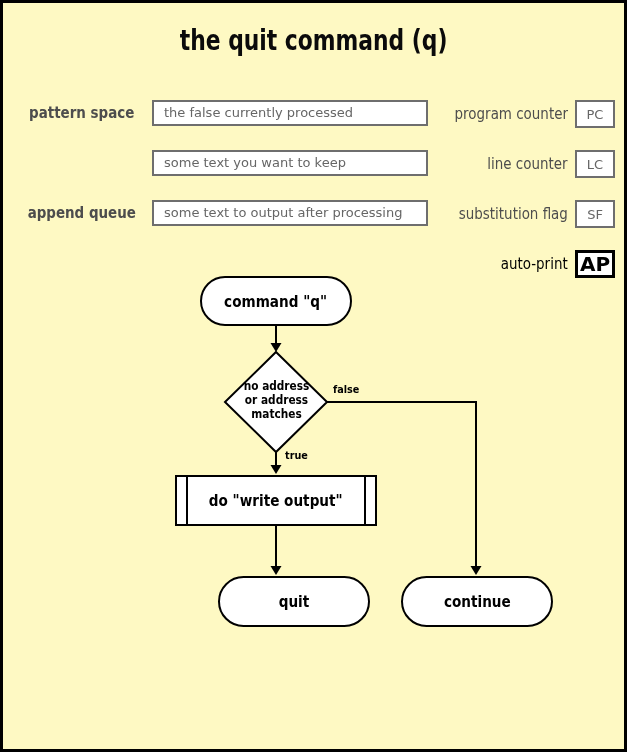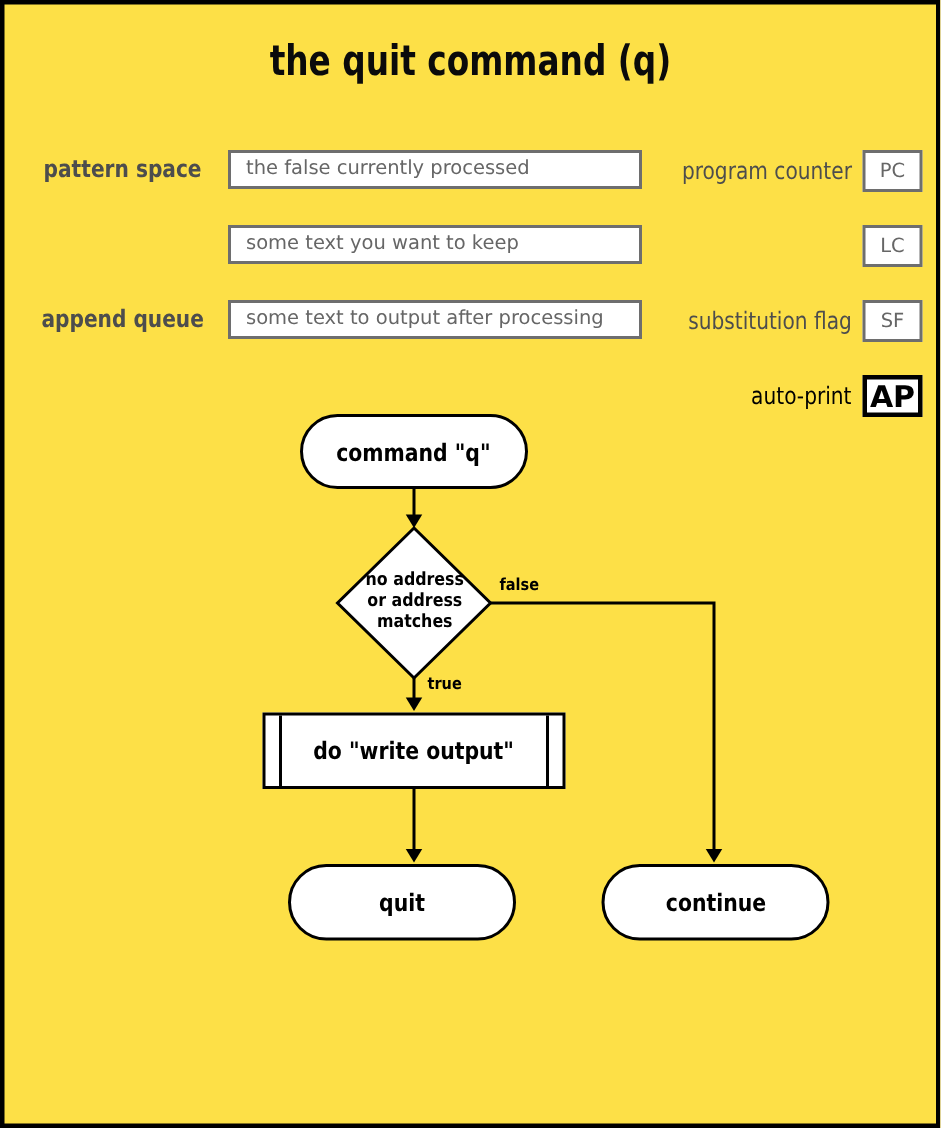--- a/index.html
+++ b/index.html
@@ -1,17 +1,17 @@
 <!DOCTYPE html>
 <html><head>
 <meta charset="utf-8">
 <style>
   html,body { margin:0; padding:0; background:#fff; }
   .page {
-    position:relative; width:627px; height:752px; background:#fde047;
+    position:relative; width:627px; height:752px; background:#fef9c3;
     font-family:"DejaVu Sans", sans-serif; overflow:hidden;
   }
   .frame { position:absolute; inset:0; border:3px solid #000; pointer-events:none; }
 
   .title {
     position:absolute; top:24px; left:0; width:627px; text-align:center;
     font-size:28px; font-weight:bold; color:#0b0b0b; white-space:nowrap;
   }
   .cond { display:inline-block; transform:scaleX(0.78); transform-origin:center; }
 
@@ -93,20 +93,23 @@
     <span>some text to output after processing</span>
   </div>
 
   <div class="flag-label" style="top:100px">
     <span class="cond2">program counter</span>
   </div>
   <div class="flag-box" style="top:100px">
     <span>PC</span>
   </div>
 
+  <div class="flag-label" style="top:150px">
+    <span class="cond2">line counter</span>
+  </div>
   <div class="flag-box" style="top:150px">
     <span>LC</span>
   </div>
 
   <div class="flag-label" style="top:200px">
     <span class="cond2">substitution flag</span>
   </div>
   <div class="flag-box" style="top:200px">
     <span>SF</span>
   </div>
@@ -140,21 +143,21 @@
     <span style="display:block">matches</span>
   </div>
 
   <div class="branch-label" style="left:333px; top:383px;">false</div>
   <div class="branch-label" style="left:285px; top:449px;">true</div>
 
   <div class="node subroutine" style="left:175px; top:475px; width:202px; height:51px;">
     <span class="cond3">do "write output"</span>
   </div>
 
-  <div class="node stadium" style="left:192px; top:576px; width:152px; height:51px;text-align:right;">
+  <div class="node stadium" style="left:218px; top:576px; width:152px; height:51px;text-align:right;">
     <span class="cond3">quit</span>
   </div>
 
   <div class="node stadium" style="left:401px; top:576px; width:152px; height:51px;align-items:center;">
     <span class="cond3">continue</span>
   </div>
 
   <div class="frame"></div>
 </div>
 

